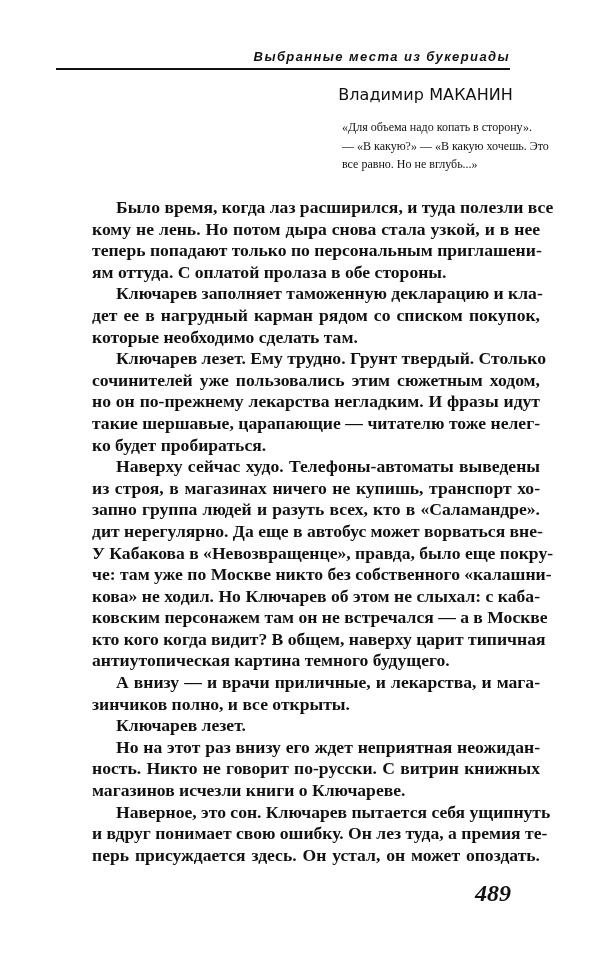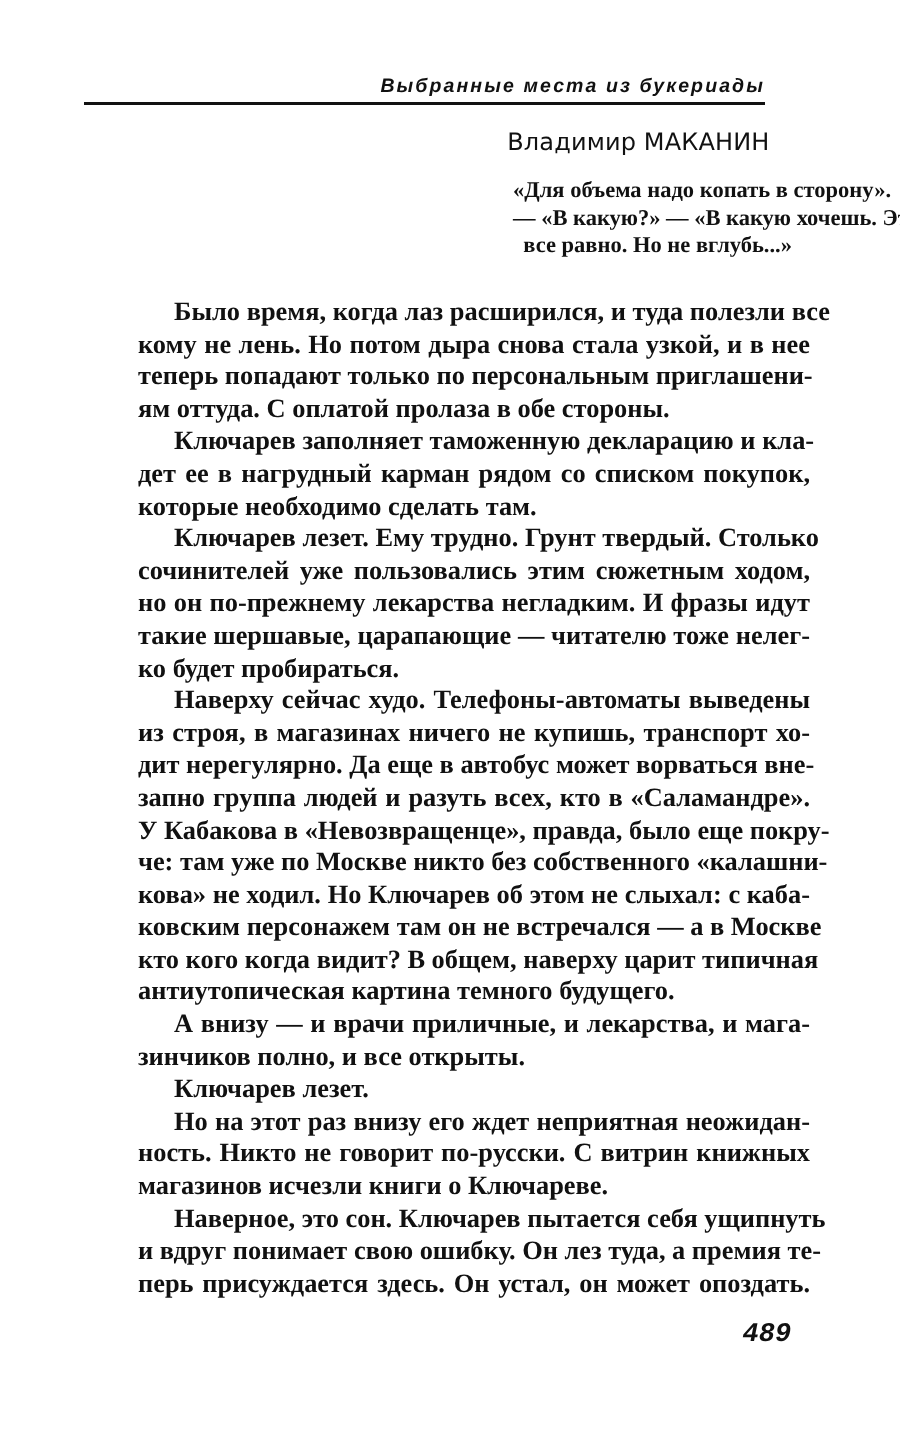--- a/index.html
+++ b/index.html
@@ -47,24 +47,24 @@
       line-height: 22px;
       letter-spacing: 0.1px;
       margin-right: 14px;
     }
     .epigraph {
       position: absolute;
       left: 342px;
       top: 118px;
       width: 186px;
       font-family: "Liberation Serif", serif;
-      font-size: 15px;
+      font-size: 12px;
       line-height: 18.6px;
-      font-weight: bold;
-      text-align: right;
+      font-weight: normal;
+      text-align: left;
       white-space: nowrap;
     }
     .epigraph-line {
       display: block;
     }
     .body-text {
       position: absolute;
       left: 92px;
       top: 197px;
       width: 448px;
@@ -81,26 +81,26 @@
       height: 21.6px;
     }
     .body-line.indent {
       padding-left: 24px;
     }
     .body-line.last {
       text-align-last: left;
     }
     .page-number {
       position: absolute;
-      left: 495px;
+      left: 475px;
       top: 880px;
-      font-family: Liberation Mono, monospace;
+      font-family: Liberation Serif, serif;
       font-style: italic;
       font-weight: bold;
-      font-size: 18px;
+      font-size: 24px;
     }
   </style>
 </head>
 <body>
 
 <header class="running-header">
   <span class="running-header-title">Выбранные места из букериады</span>
 </header>
 
 <div class="author-block">
@@ -121,22 +121,22 @@
     <span class="body-line indent">Ключарев заполняет таможенную декларацию и кла-</span>
     <span class="body-line">дет ее в нагрудный карман рядом со списком покупок,</span>
     <span class="body-line last">которые необходимо сделать там.</span>
     <span class="body-line indent">Ключарев лезет. Ему трудно. Грунт твердый. Столько</span>
     <span class="body-line">сочинителей уже пользовались этим сюжетным ходом,</span>
     <span class="body-line">но он по-прежнему лекарства негладким. И фразы идут</span>
     <span class="body-line">такие шершавые, царапающие — читателю тоже нелег-</span>
     <span class="body-line last">ко будет пробираться.</span>
     <span class="body-line indent">Наверху сейчас худо. Телефоны-автоматы выведены</span>
     <span class="body-line">из строя, в магазинах ничего не купишь, транспорт хо-</span>
+    <span class="body-line">запно группа людей и разуть всех, кто в «Саламандре».</span>
     <span class="body-line">дит нерегулярно. Да еще в автобус может ворваться вне-</span>
-    <span class="body-line">запно группа людей и разуть всех, кто в «Саламандре».</span>
     <span class="body-line">У Кабакова в «Невозвращенце», правда, было еще покру-</span>
     <span class="body-line">че: там уже по Москве никто без собственного «калашни-</span>
     <span class="body-line">кова» не ходил. Но Ключарев об этом не слыхал: с каба-</span>
     <span class="body-line">ковским персонажем там он не встречался — а в Москве</span>
     <span class="body-line">кто кого когда видит? В общем, наверху царит типичная</span>
     <span class="body-line last">антиутопическая картина темного будущего.</span>
     <span class="body-line indent">А внизу — и врачи приличные, и лекарства, и мага-</span>
     <span class="body-line last">зинчиков полно, и все открыты.</span>
     <span class="body-line indent last">Ключарев лезет.</span>
     <span class="body-line indent">Но на этот раз внизу его ждет неприятная неожидан-</span>

